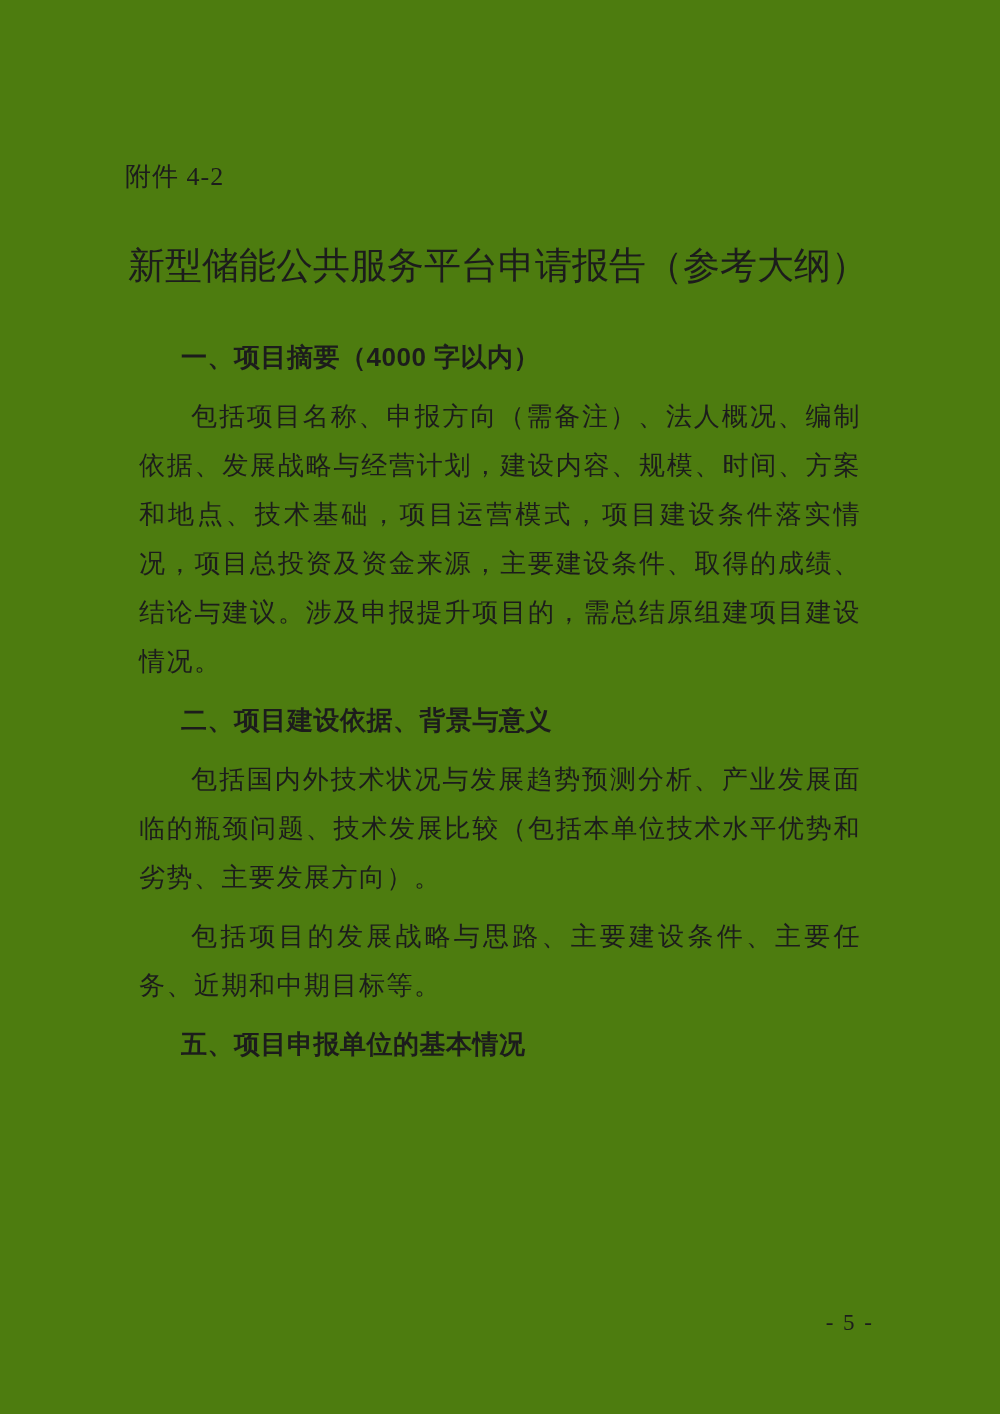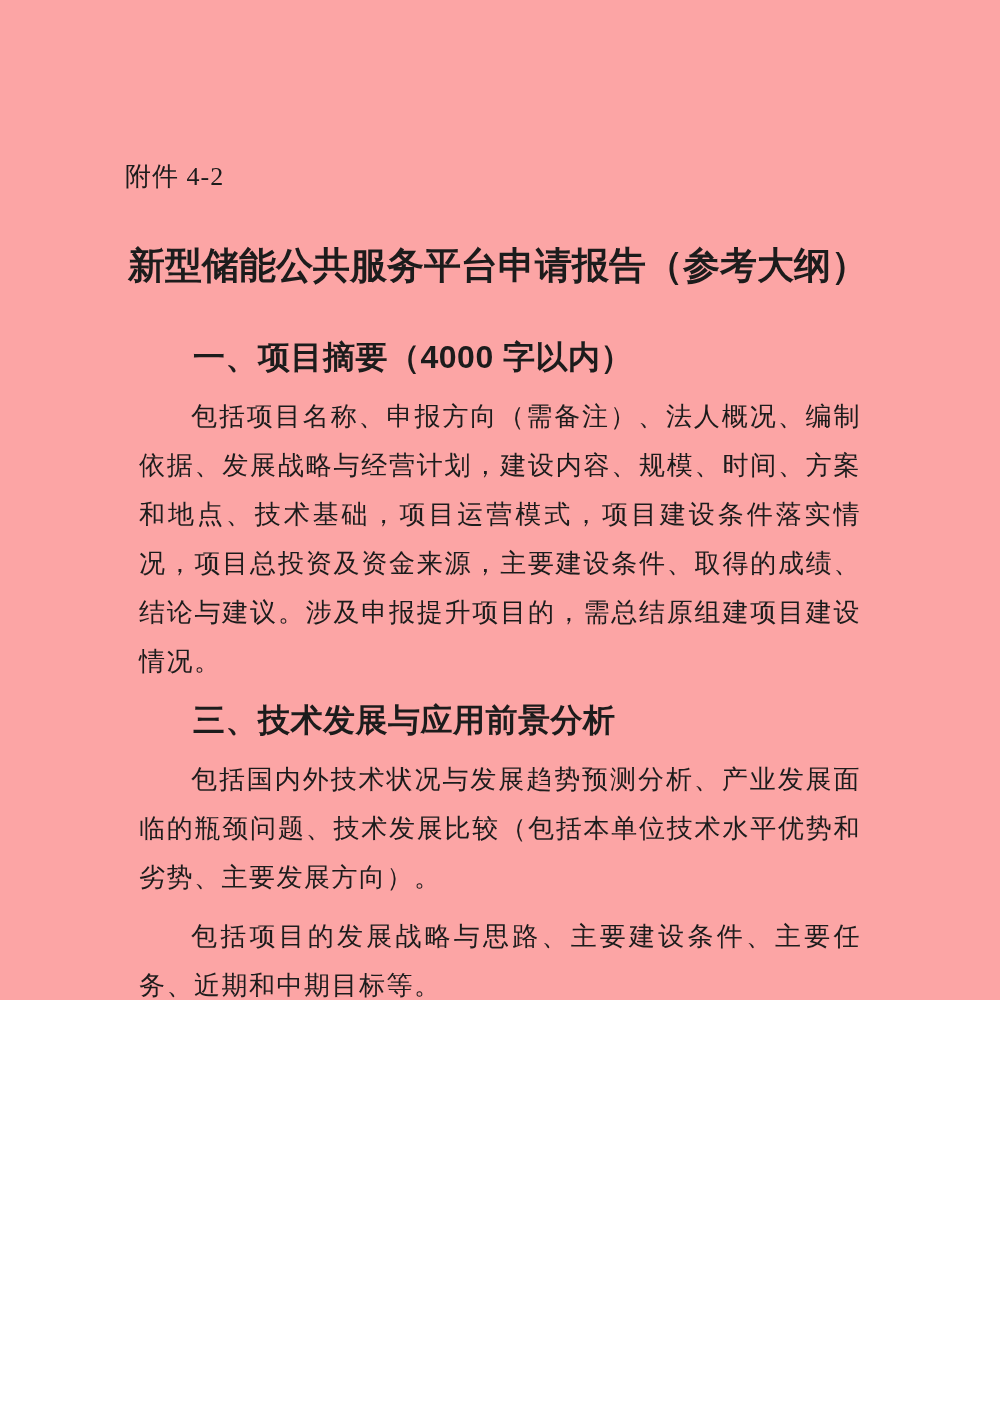--- a/index.html
+++ b/index.html
@@ -3,62 +3,62 @@
 <meta charset="utf-8">
 <style>
   html, body {
     margin: 0;
     padding: 0;
     background: #ffffff;
   }
   .page {
     position: relative;
     width: 1000px;
-    height: 1000px;
-    background: #fca5a5;
+    height: 1414px;
+    background: #4d7c0f;
     color: #1c1c1c;
     overflow: hidden;
     font-family: "Liberation Serif", "DejaVu Serif", serif;
   }
   .attachment-label {
     position: absolute;
     left: 125px;
     top: 160px;
     font-size: 26px;
     line-height: 34px;
     letter-spacing: 1px;
     white-space: nowrap;
   }
   .doc-title {
     position: absolute;
     left: 128px;
     top: 240px;
     width: 744px;
     font-family: "Liberation Sans", "DejaVu Sans", sans-serif;
-    font-weight: bold;
+    font-weight: normal;
     font-size: 37px;
     line-height: 52px;
     letter-spacing: 0px;
     white-space: nowrap;
   }
   .content {
     position: absolute;
     left: 129px;
     top: 333px;
     width: 742px;
     font-size: 26px;
     line-height: 49px;
     text-align: justify;
   }
   .section-heading {
     margin: 0;
     text-indent: 2em;
     font-family: "Liberation Sans", "DejaVu Sans", sans-serif;
     font-weight: bold;
-    font-size: 32px;
+    font-size: 26px;
     line-height: 49px;
     letter-spacing: 0.5px;
   }
   .section-paragraph {
     margin: 10px;
     text-indent: 2em;
     letter-spacing: 1.5px;
   }
   .page-number {
     position: absolute;
@@ -77,22 +77,22 @@
 
   <div class="attachment-label">附件 4-2</div>
 
   <div class="doc-title">新型储能公共服务平台申请报告（参考大纲）</div>
 
   <div class="content">
 
     <p class="section-heading">一、项目摘要（4000 字以内）</p>
     <p class="section-paragraph">包括项目名称、申报方向（需备注）、法人概况、编制依据、发展战略与经营计划，建设内容、规模、时间、方案和地点、技术基础，项目运营模式，项目建设条件落实情况，项目总投资及资金来源，主要建设条件、取得的成绩、结论与建议。涉及申报提升项目的，需总结原组建项目建设情况。</p>
 
+    <p class="section-heading">二、项目建设依据、背景与意义</p>
 
-    <p class="section-heading">三、技术发展与应用前景分析</p>
     <p class="section-paragraph">包括国内外技术状况与发展趋势预测分析、产业发展面临的瓶颈问题、技术发展比较（包括本单位技术水平优势和劣势、主要发展方向）。</p>
 
     <p class="section-paragraph">包括项目的发展战略与思路、主要建设条件、主要任务、近期和中期目标等。</p>
 
     <p class="section-heading">五、项目申报单位的基本情况</p>
 
   </div>
 
   <div class="page-number">- 5 -</div>
 

